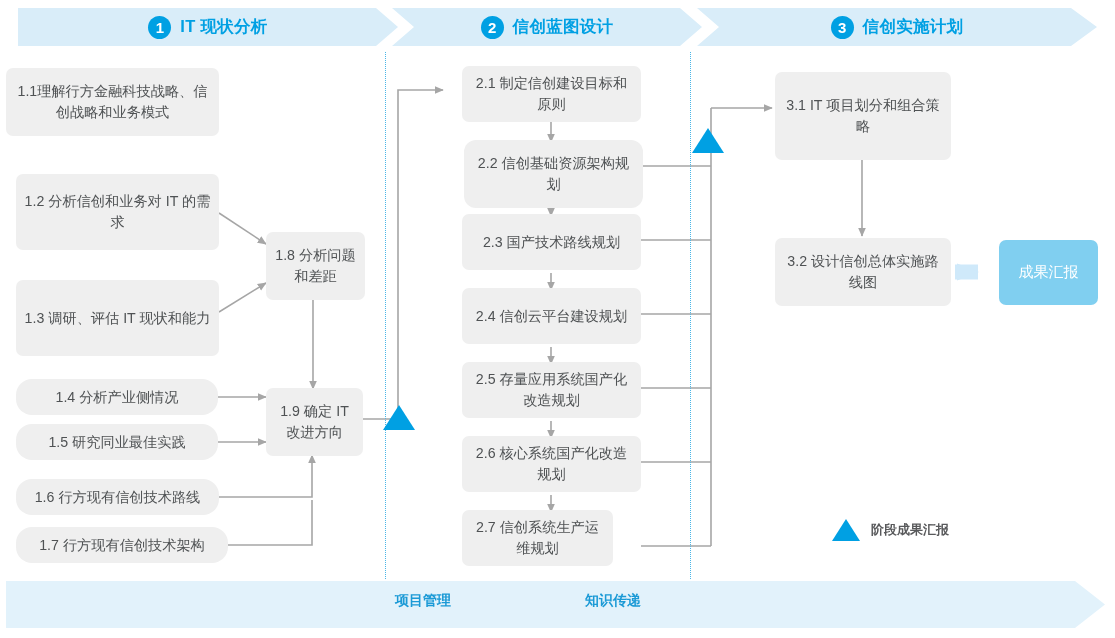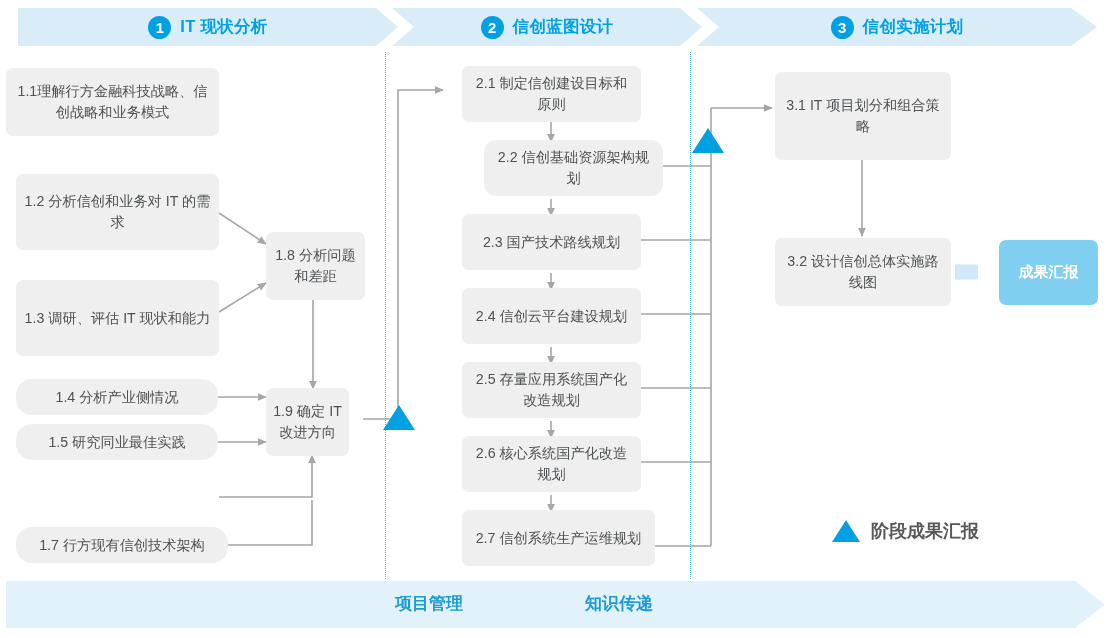--- a/index.html
+++ b/index.html
@@ -83,21 +83,21 @@
   }
   .node.pill { border-radius: 16px; }
 
   
   .result-chip {
     position: absolute;
     background: #80cff0;
     border-radius: 7px;
     color: #ffffff;
     font-size: 15px;
-    font-weight: bold;
+    font-weight: normal;
     line-height: 1.35;
     display: flex;
     align-items: center;
     justify-content: center;
     text-align: center;
   }
 
   
   .legend {
     position: absolute;
@@ -106,21 +106,21 @@
     gap: 11px;
   }
   .legend-tri {
     width: 0; height: 0;
     border-left: 14px solid transparent;
     border-right: 14px solid transparent;
     border-bottom: 22px solid #00a0e3;
   }
   .legend-label {
     color: #58595b;
-    font-size: 18px;
+    font-size: 13px;
     font-weight: bold;
     white-space: nowrap;
   }
 
   
   .tri {
     position: absolute;
     width: 0; height: 0;
     border-left: 16px solid transparent;
     border-right: 16px solid transparent;
@@ -134,21 +134,21 @@
     top: 581px;
     width: 1099px;
     height: 47px;
     background: #e2f2fb;
     clip-path: polygon(0 0, calc(100% - 30px) 0, 100% 50%, calc(100% - 30px) 100%, 0 100%);
   }
   .bottom-label {
     position: absolute;
     top: 592px;
     color: #1b9ad6;
-    font-size: 17px;
+    font-size: 14px;
     font-weight: bold;
     white-space: nowrap;
   }
 </style>
 </head>
 <body>
 
 <div id="stage">
 
   <svg id="wires" viewBox="0 0 1115 638" xmlns="http://www.w3.org/2000/svg">
@@ -224,31 +224,32 @@
   </div>
 
   <div class="sep" style="left:385px; top:52px; height:527px;"></div>
   <div class="sep" style="left:690px; top:52px; height:527px;"></div>
 
   <div class="node" style="left:6px;  top:68px;  width:213px; height:68px;">1.1理解行方金融科技战略、信创战略和业务模式</div>
   <div class="node" style="left:16px; top:174px; width:203px; height:76px;">1.2 分析信创和业务对 IT 的需求</div>
   <div class="node" style="left:16px; top:280px; width:203px; height:76px;">1.3 调研、评估 IT 现状和能力</div>
   <div class="node pill" style="left:16px; top:379px; width:202px; height:36px;">1.4 分析产业侧情况</div>
   <div class="node pill" style="left:16px; top:424px; width:202px; height:36px;">1.5 研究同业最佳实践</div>
+  <div class="node pill" style="left:16px; top:479px; width:203px; height:36px;">1.6 行方现有信创技术路线</div>
   <div class="node pill" style="left:16px; top:527px; width:212px; height:36px;">1.7 行方现有信创技术架构</div>
   <div class="node" style="left:266px; top:232px; width:99px; height:68px;">1.8 分析问题和差距</div>
-  <div class="node" style="left:266px; top:388px; width:83px; height:68px;">1.9 确定 IT 改进方向</div>
+  <div class="node" style="left:266px; top:388px; width:97px; height:68px;">1.9 确定 IT 改进方向</div>
 
   <div class="node" style="left:462px; top:66px;  width:179px; height:56px;">2.1 制定信创建设目标和原则</div>
-  <div class="node" style="left:484px; top:140px; width:179px; height:56px;border-radius:12px;">2.2 信创基础资源架构规划</div>
+  <div class="node" style="left:464px; top:140px; width:179px; height:68px;border-radius:12px;">2.2 信创基础资源架构规划</div>
   <div class="node" style="left:462px; top:214px; width:179px; height:56px;">2.3 国产技术路线规划</div>
   <div class="node" style="left:462px; top:288px; width:179px; height:56px;">2.4 信创云平台建设规划</div>
   <div class="node" style="left:462px; top:362px; width:179px; height:56px;">2.5 存量应用系统国产化改造规划</div>
   <div class="node" style="left:462px; top:436px; width:179px; height:56px;">2.6 核心系统国产化改造规划</div>
-  <div class="node" style="left:462px; top:510px; width:193px; height:56px;">2.7 信创系统生产运维规划</div>
+  <div class="node" style="left:462px; top:510px; width:151px; height:56px;">2.7 信创系统生产运维规划</div>
 
   <div class="node" style="left:775px; top:72px;  width:176px; height:88px;">3.1 IT 项目划分和组合策略</div>
   <div class="node" style="left:775px; top:238px; width:176px; height:68px;">3.2 设计信创总体实施路线图</div>
 
   <div class="result-chip" style="left:999px; top:240px; width:99px; height:65px;">成果汇报</div>
 
   <div class="tri" style="left:383px; top:405px;"></div>
   <div class="tri" style="left:692px; top:128px;"></div>
 
   <div class="legend" style="left:832px; top:519px;">

